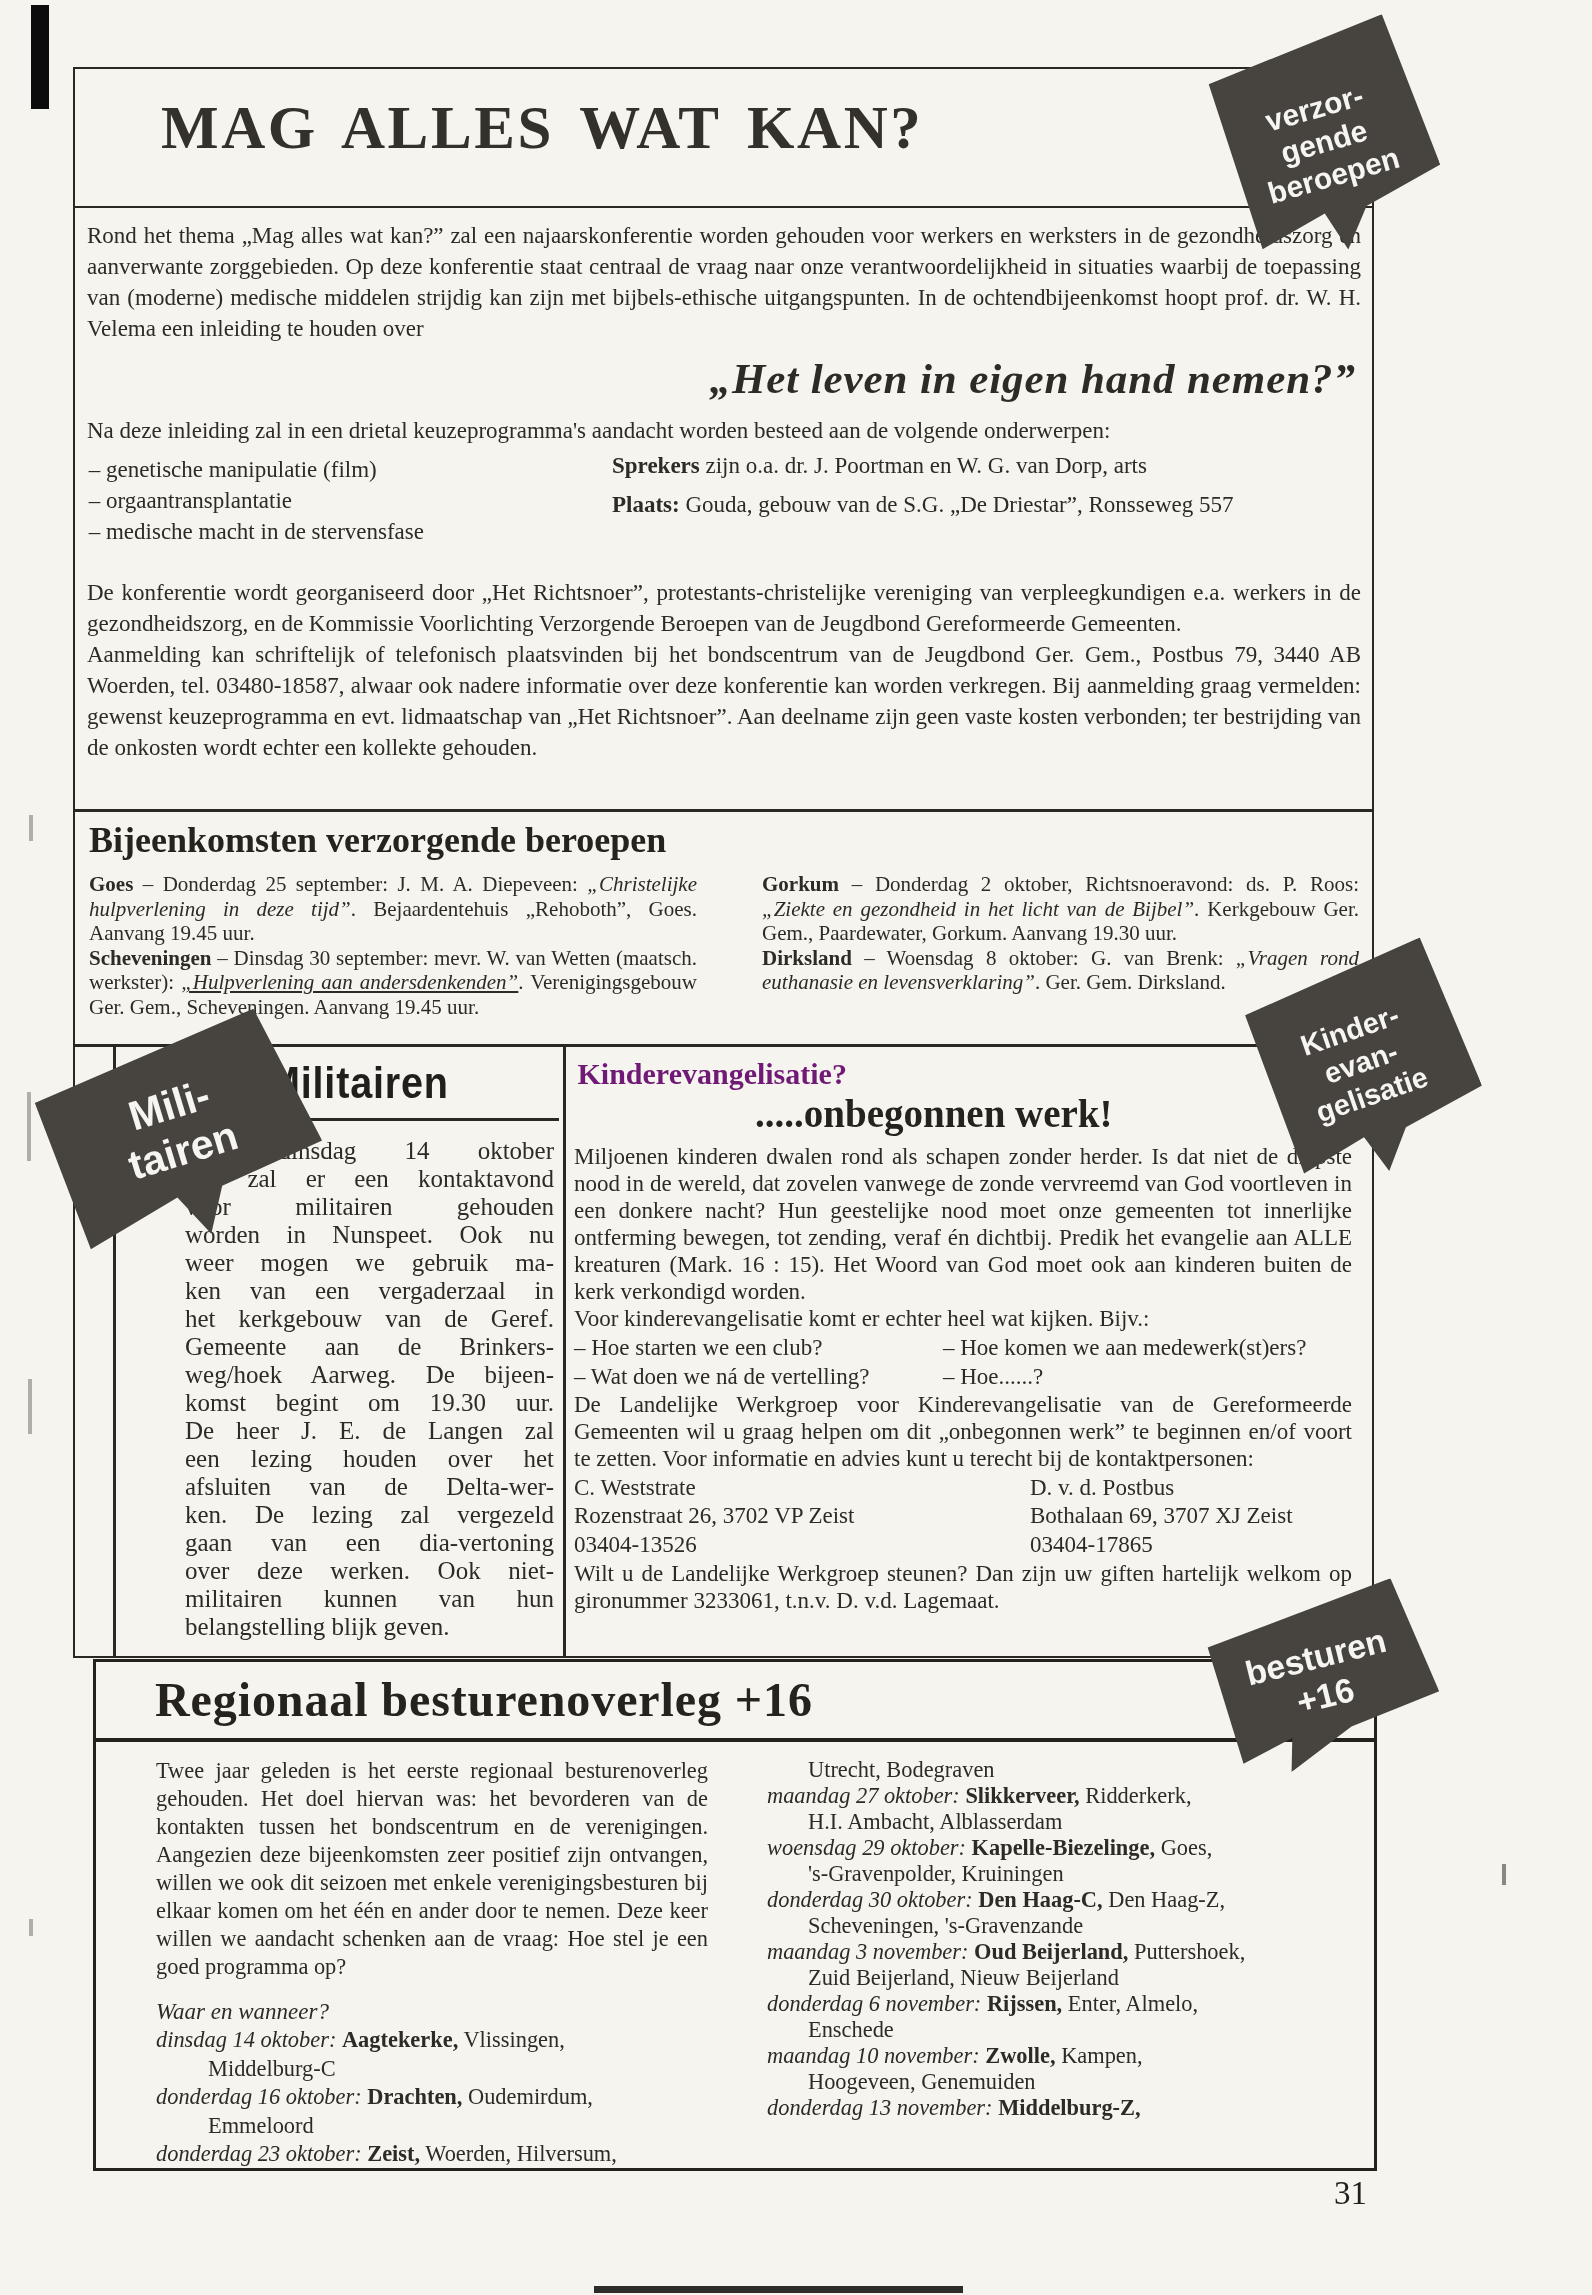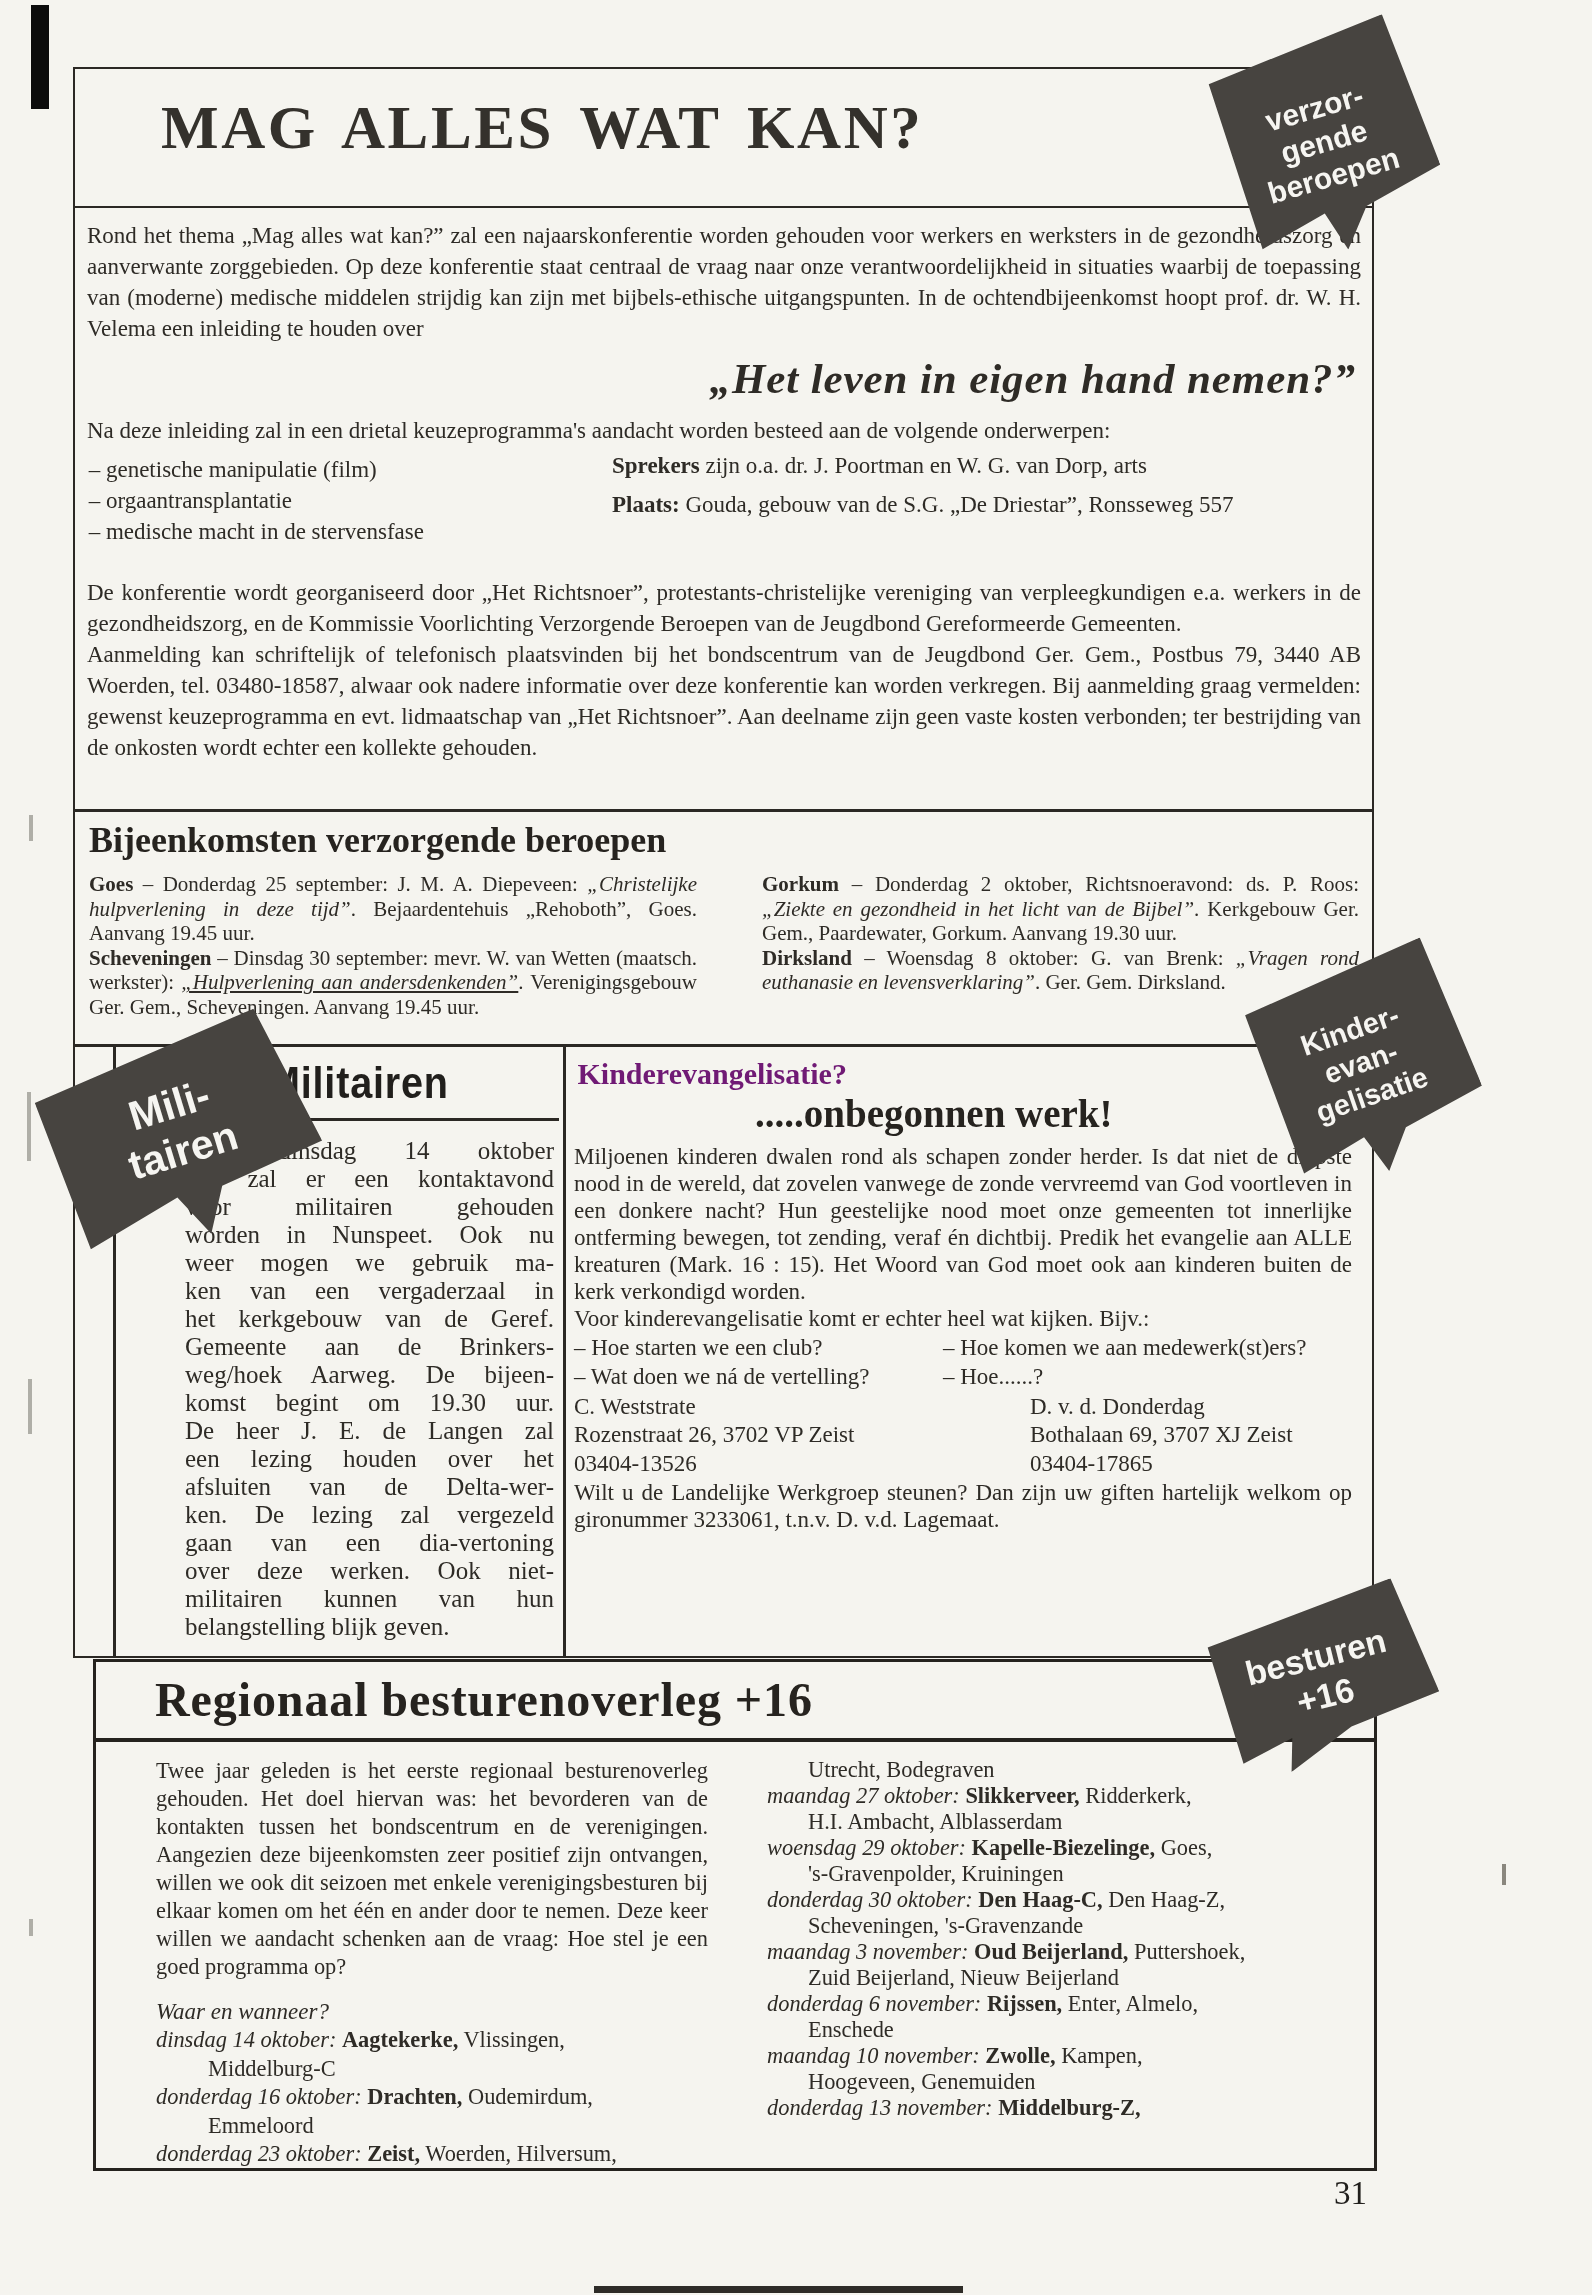--- a/index.html
+++ b/index.html
@@ -195,28 +195,29 @@
         <div class="kin-questions">
           <div class="q-left">
               <div class="q-line">– Hoe starten we een club?</div>
               <div class="q-line">– Wat doen we ná de vertelling?</div>
             </div>
           <div class="q-right">
               <div class="q-line">– Hoe komen we aan medewerk(st)ers?</div>
               <div class="q-line">– Hoe......?</div>
             </div>
         </div>
+        <p class="kin-p">De Landelijke Werkgroep voor Kinderevangelisatie van de Gereformeerde Gemeenten wil u graag helpen om dit „onbegonnen werk” te beginnen en/of voort te zetten. Voor informatie en advies kunt u terecht bij de kontaktpersonen:</p>
         <div class="kin-contacts">
           <div class="c-left">
               <div class="c-line">C. Weststrate</div>
               <div class="c-line">Rozenstraat 26, 3702 VP Zeist</div>
               <div class="c-line">03404-13526</div>
             </div>
           <div class="c-right">
-              <div class="c-line">D. v. d. Donderdag</div>
+              <div class="c-line">D. v. d. Postbus</div>
               <div class="c-line">Bothalaan 69, 3707 XJ Zeist</div>
               <div class="c-line">03404-17865</div>
             </div>
         </div>
         <p class="kin-p">Wilt u de Landelijke Werkgroep steunen? Dan zijn uw giften hartelijk welkom op gironummer 3233061, t.n.v. D. v.d. Lagemaat.</p>
       </div>
     </div>
   </div>
 
   <div class="regbox">

